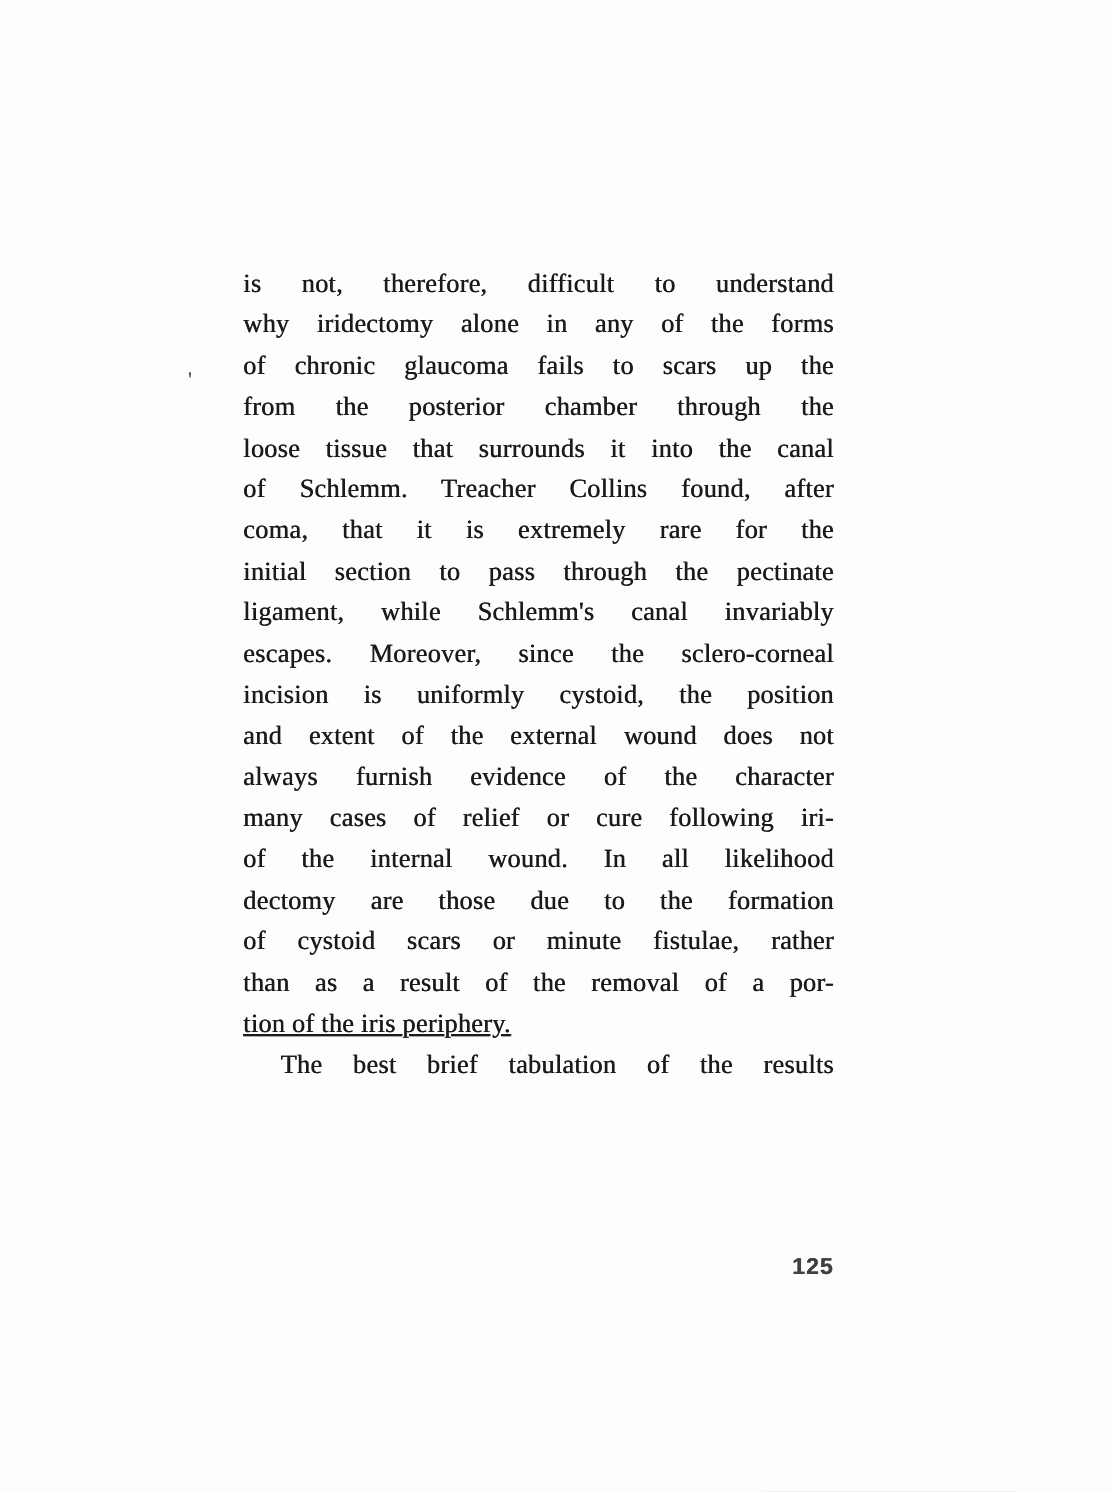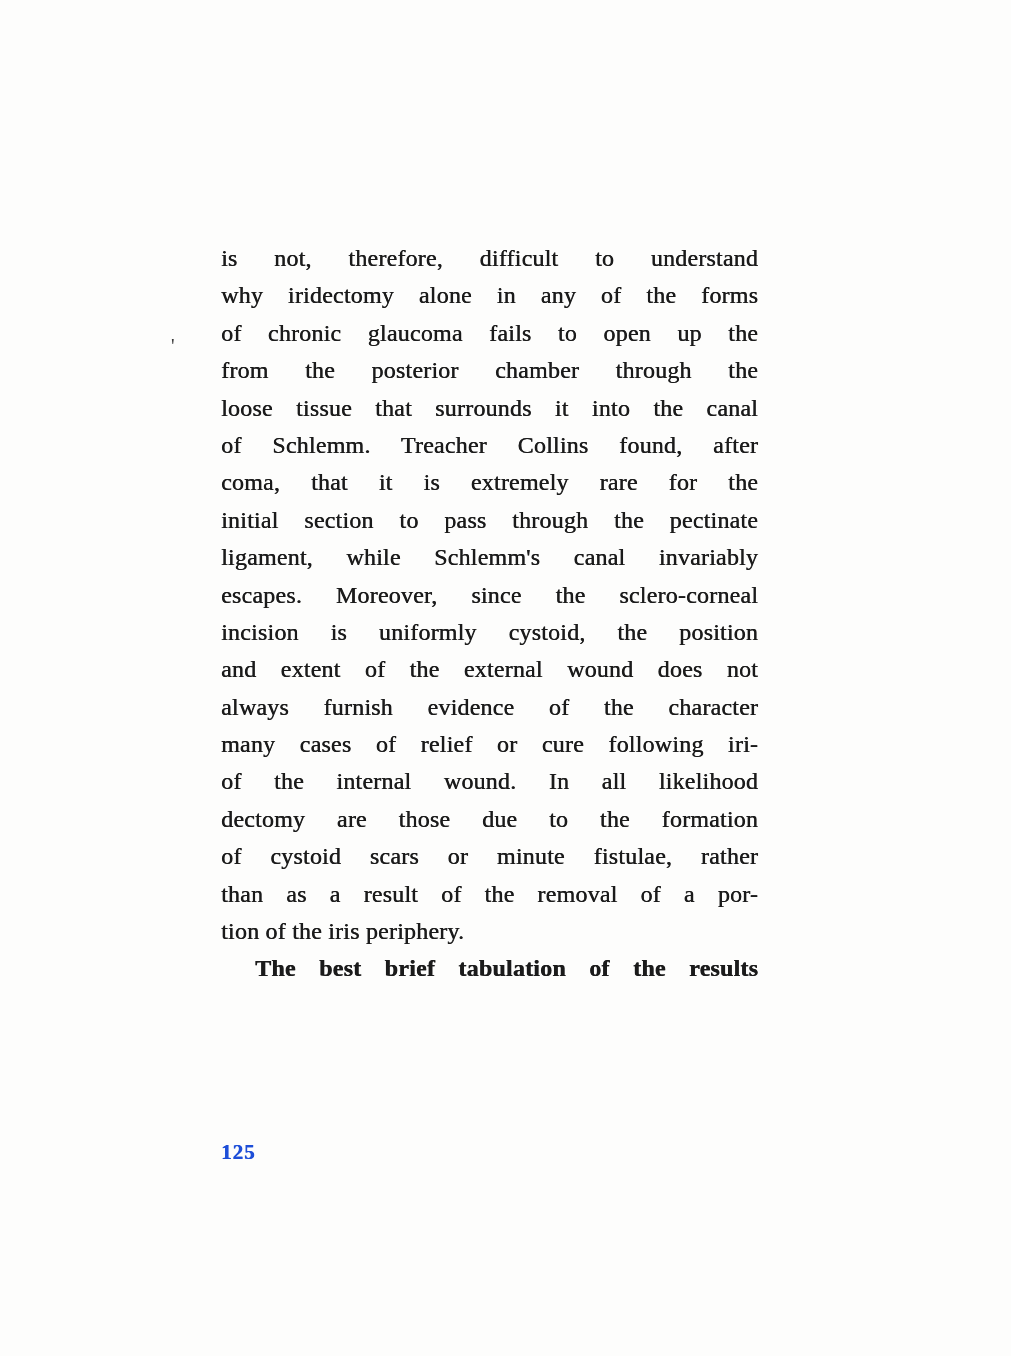--- a/index.html
+++ b/index.html
@@ -29,58 +29,58 @@
     height: 37.4px;
     line-height: 37.4px;
     text-align: justify;
     text-align-last: justify;
     letter-spacing: 0.2px;
     white-space: normal;
   }
   .line.no-justify {
     text-align: right;
     text-align-last: left;
+    text-decoration: underline;
   }
   .line.indent {
     text-indent: 34px;
-    font-weight: bold;
   }
   .margin-mark {
     position: absolute;
     left: 171px;
     top: 336px;
     color: #3a3a3a;
     font-size: 20px;
     font-family: "Liberation Serif", serif;
     line-height: 20px;
   }
   .page-number {
     position: absolute;
     top: 1140px;
     left: 221px;
     width: 537px;
-    text-align: left;
-    color: #1d4ed8;
+    text-align: right;
+    color: #404040;
     font-size: 21px;
     font-weight: bold;
     letter-spacing: 1px;
     text-shadow: 0.4px 0 0 currentColor;
-    font-family: Liberation Serif, serif;
+    font-family: Liberation Sans, sans-serif;
   }
 </style>
 </head>
 <body>
 
 <div class="page">
   <span class="margin-mark">'</span>
 
   <div class="text-block" id="text-block">
       <div class="line">is not, therefore, difficult to understand</div>
       <div class="line">why iridectomy alone in any of the forms</div>
-      <div class="line">of chronic glaucoma fails to open up the</div>
+      <div class="line">of chronic glaucoma fails to scars up the</div>
       <div class="line">from the posterior chamber through the</div>
       <div class="line">loose tissue that surrounds it into the canal</div>
       <div class="line">of Schlemm. Treacher Collins found, after</div>
       <div class="line">coma, that it is extremely rare for the</div>
       <div class="line">initial section to pass through the pectinate</div>
       <div class="line">ligament, while Schlemm's canal invariably</div>
       <div class="line">escapes. Moreover, since the sclero-corneal</div>
       <div class="line">incision is uniformly cystoid, the position</div>
       <div class="line">and extent of the external wound does not</div>
       <div class="line">always furnish evidence of the character</div>

